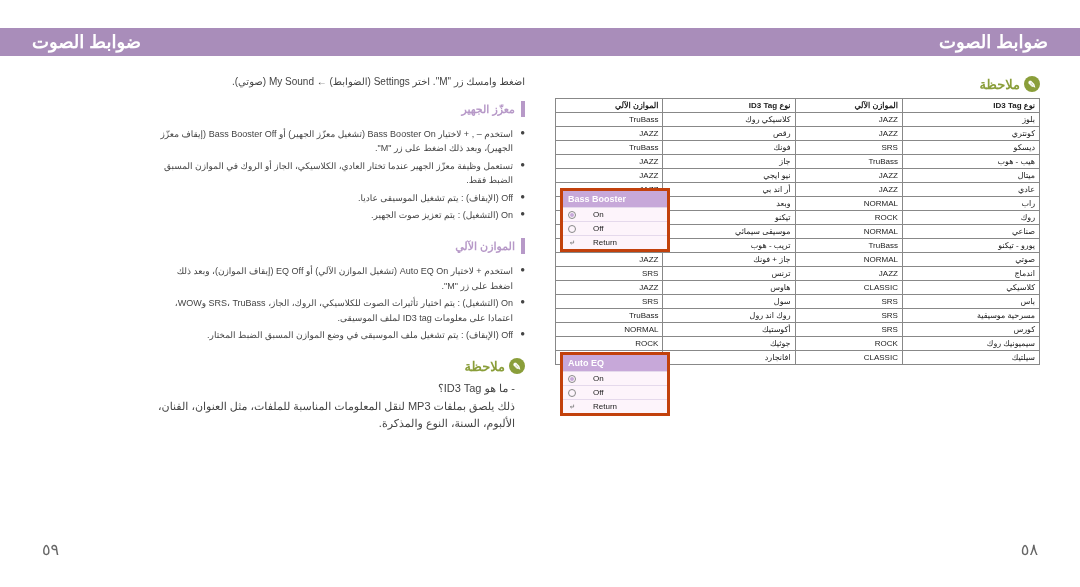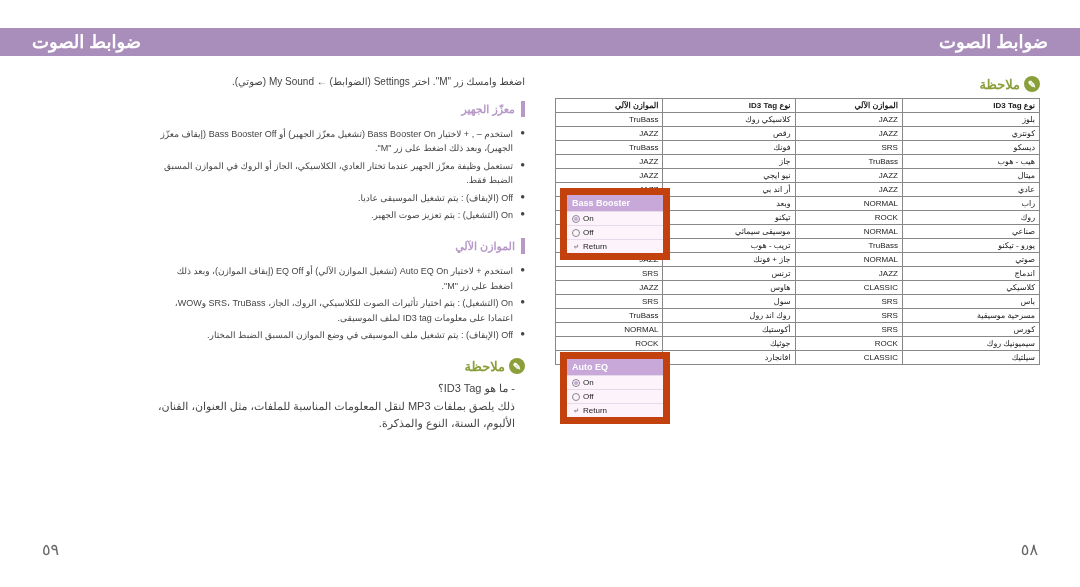--- a/index.html
+++ b/index.html
@@ -15,23 +15,23 @@
 .section-title::before{content:"";display:inline-block;width:4px;height:16px;background:#b799c8;margin-left:6px}
 .note-title{color:#8a9e3a;font-size:13px;font-weight:bold;display:flex;align-items:center;gap:4px;margin-bottom:6px;direction:rtl}
 .note-icon{display:inline-flex;width:16px;height:16px;background:#8a9e3a;border-radius:50%;align-items:center;justify-content:center;color:#fff;font-size:10px}
 .bullets{list-style:none;padding-right:0}
 .bullets li{font-size:9px;line-height:1.6;margin-bottom:3px;position:relative;padding-right:12px;color:#444}
 .bullets li::before{content:"●";position:absolute;right:0;top:0;font-size:8px}
 .table-wrap{direction:rtl}
 table{border-collapse:collapse;width:100%;font-size:8px;margin-top:4px}
 table th,table td{border:1px solid #888;padding:2px 4px;text-align:right;direction:rtl}
 table th{font-weight:bold;background:#fff}
-.ui-card{position:absolute;width:110px;background:#fdf4fb;border:7px solid #c2410c;font-size:8px;direction:ltr;text-align:left}
+.ui-card{position:absolute;width:110px;background:#fdf4fb;border:3px solid #c2410c;font-size:8px;direction:ltr;text-align:left}
 .ui-card .hdr{background:#c7a8d9;color:#fff;font-weight:bold;padding:3px 5px;font-size:9px}
-.ui-card .row{padding:2px 5px;border-top:1px solid #e5d9ec;display:flex;align-items:center;gap:3px}
+.ui-card .row{padding:2px 5px;border-top:1px solid #e5d9ec;display:flex;align-items:center;gap:17px}
 .radio{display:inline-block;width:8px;height:8px;border:1px solid #888;border-radius:50%;position:relative;flex-shrink:0}
 .radio.on::after{content:"";position:absolute;inset:1px;background:#c7a8d9;border-radius:50%}
 .ret-icon{display:inline-block;width:8px;height:8px;}
 .ret-icon svg{width:8px;height:8px}
 #bass-card{left:560px;top:132px}
 #eq-card{left:560px;top:296px}
 .note-block{font-size:11px;line-height:1.6;color:#444;padding-right:10px}
 .content-area{position:relative}
 .table-caption{font-size:10px;color:#444;margin-bottom:4px}
 .r-section{margin-bottom:16px;max-width:370px}

